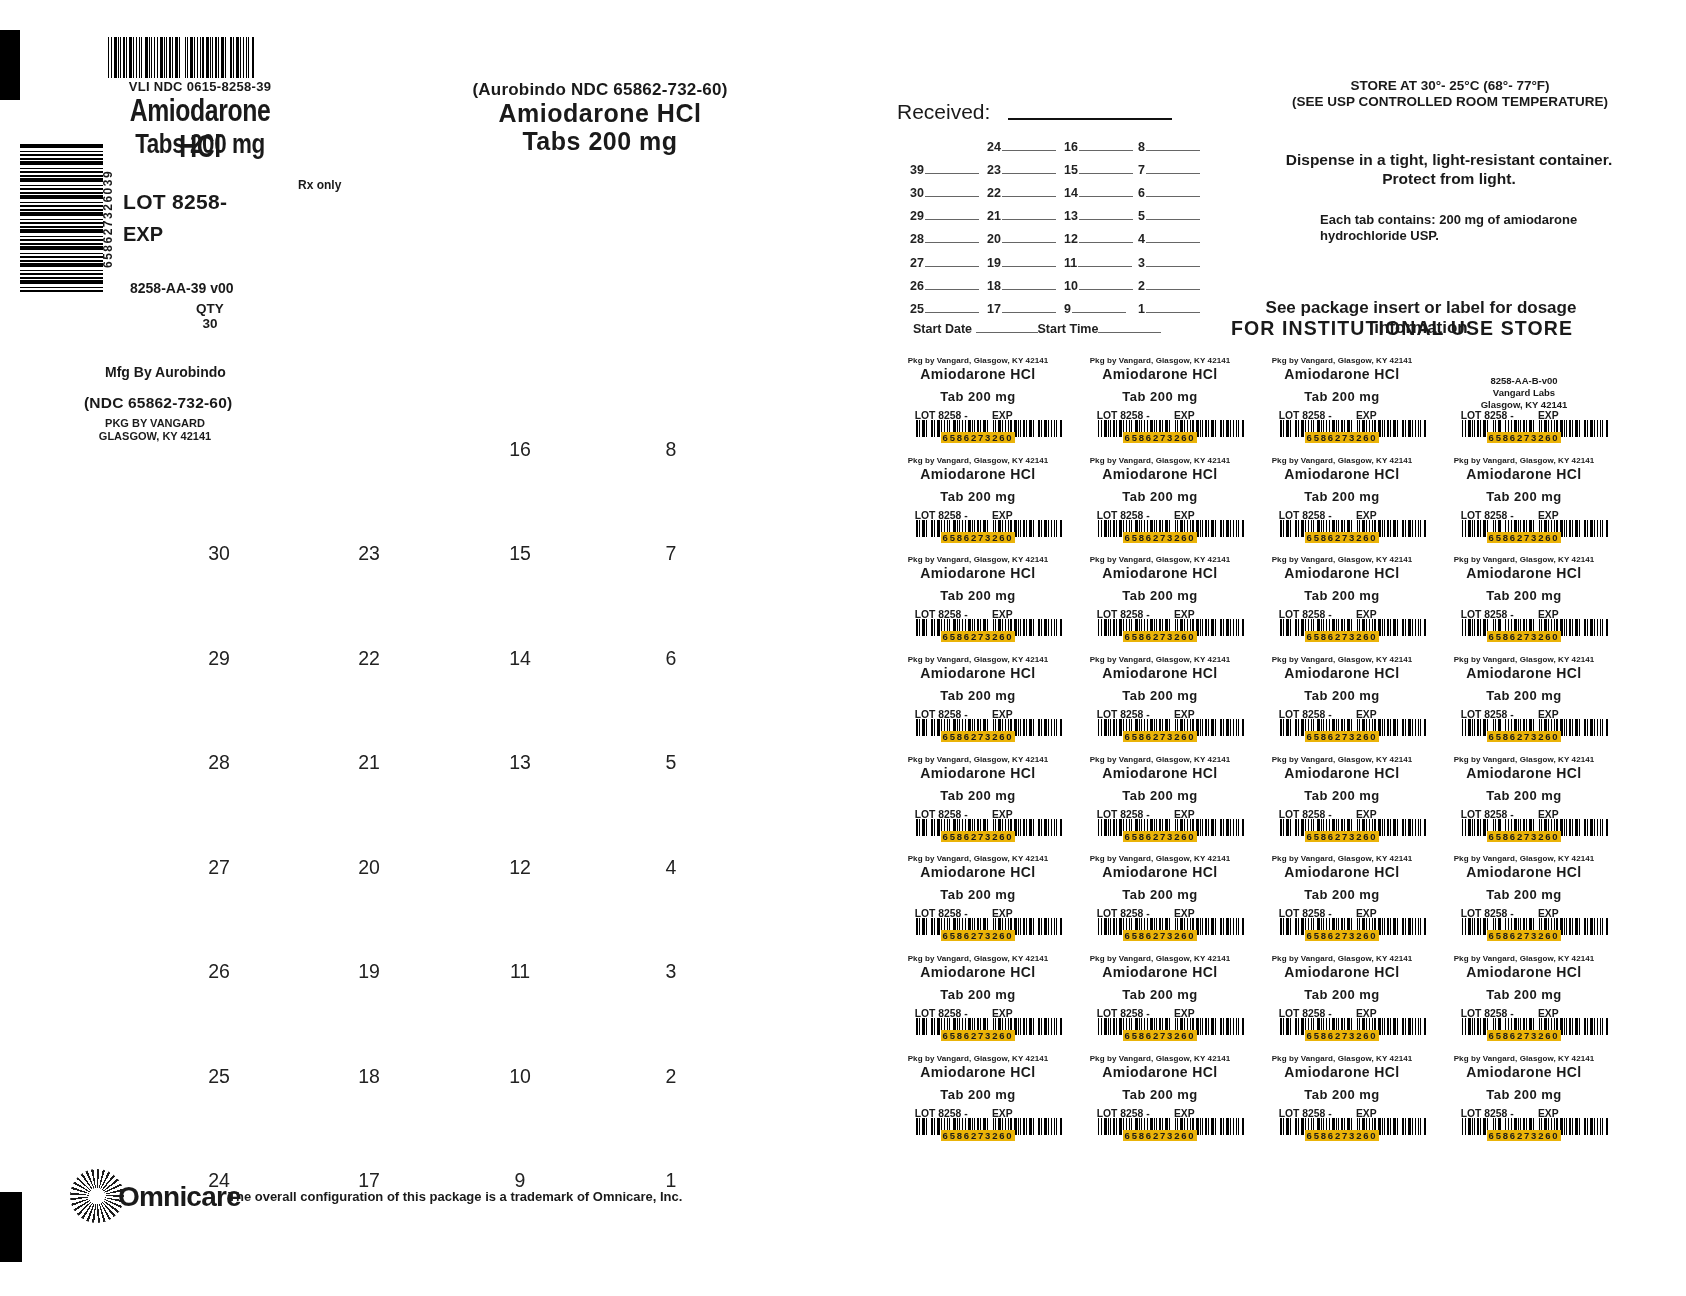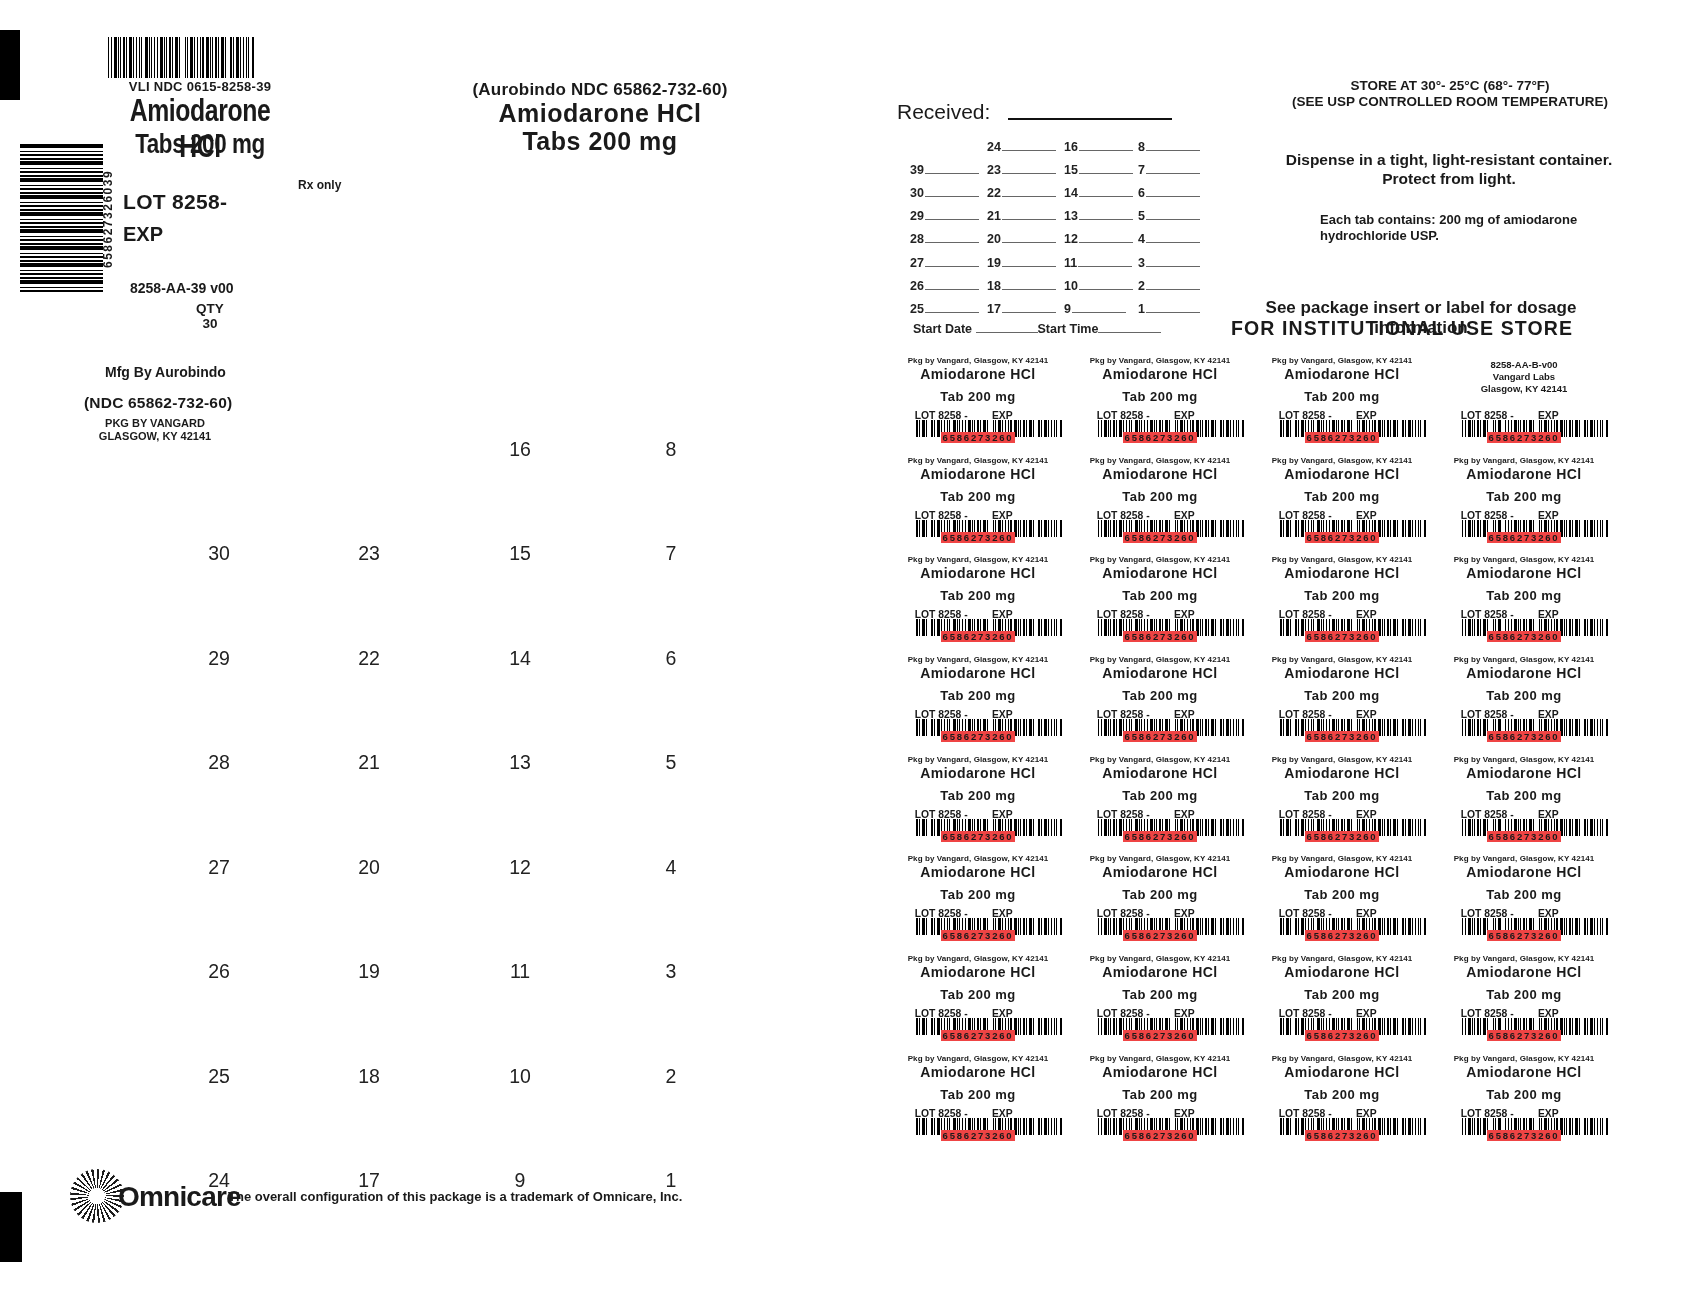--- a/index.html
+++ b/index.html
@@ -47,22 +47,22 @@
   #institutional{left:1230px;top:317px;width:344px;font-size:19.5px;font-weight:700;letter-spacing:1.1px;}
   
   .unit-label{position:absolute;width:150px;height:94px;text-align:center;}
   .u-pkg{font-size:8px;font-weight:600;letter-spacing:0.1px;white-space:nowrap;}
   .u-name{font-size:14px;font-weight:600;letter-spacing:0.4px;margin-top:1px;}
   .u-str{font-size:13px;font-weight:600;letter-spacing:0.5px;margin-top:7px;}
   .u-lotline{display:flex;justify-content:flex-start;gap:27px;padding-left:13px;margin-top:5px;
              font-size:11.5px;font-weight:600;transform:scaleX(0.9);transform-origin:0 50%;white-space:nowrap;}
   .u-bc{position:absolute;left:13px;top:64px;width:146px;height:17px;}
   .u-digits{position:absolute;top:76px;left:0;width:100%;font-size:9.5px;font-weight:600;letter-spacing:1.8px;}
-  .u-digits span{background:#ef4444;padding:0 2px;}
-  .u-sp{font-size:9.5px;font-weight:600;line-height:12px;margin-top:3px;}
+  .u-digits span{background:#eab308;padding:0 2px;}
+  .u-sp{font-size:9.5px;font-weight:600;line-height:12px;margin-top:19px;}
   
   #omni-star{left:70px;top:1169px;width:54px;height:54px;border-radius:50%;
      background:radial-gradient(circle,#fff 0 8px,rgba(255,255,255,0) 8.5px),
                 repeating-conic-gradient(#1c1c1c 0deg 5deg,#fff 5deg 12.4deg);}
   #omni-word{left:118px;top:1181px;font-size:28px;font-weight:700;letter-spacing:-0.8px;font-family:"Liberation Sans",sans-serif;}
   #omni-tm{left:228px;top:1189px;font-size:13px;font-weight:700;}
 </style>
 </head>
 <body>
 

